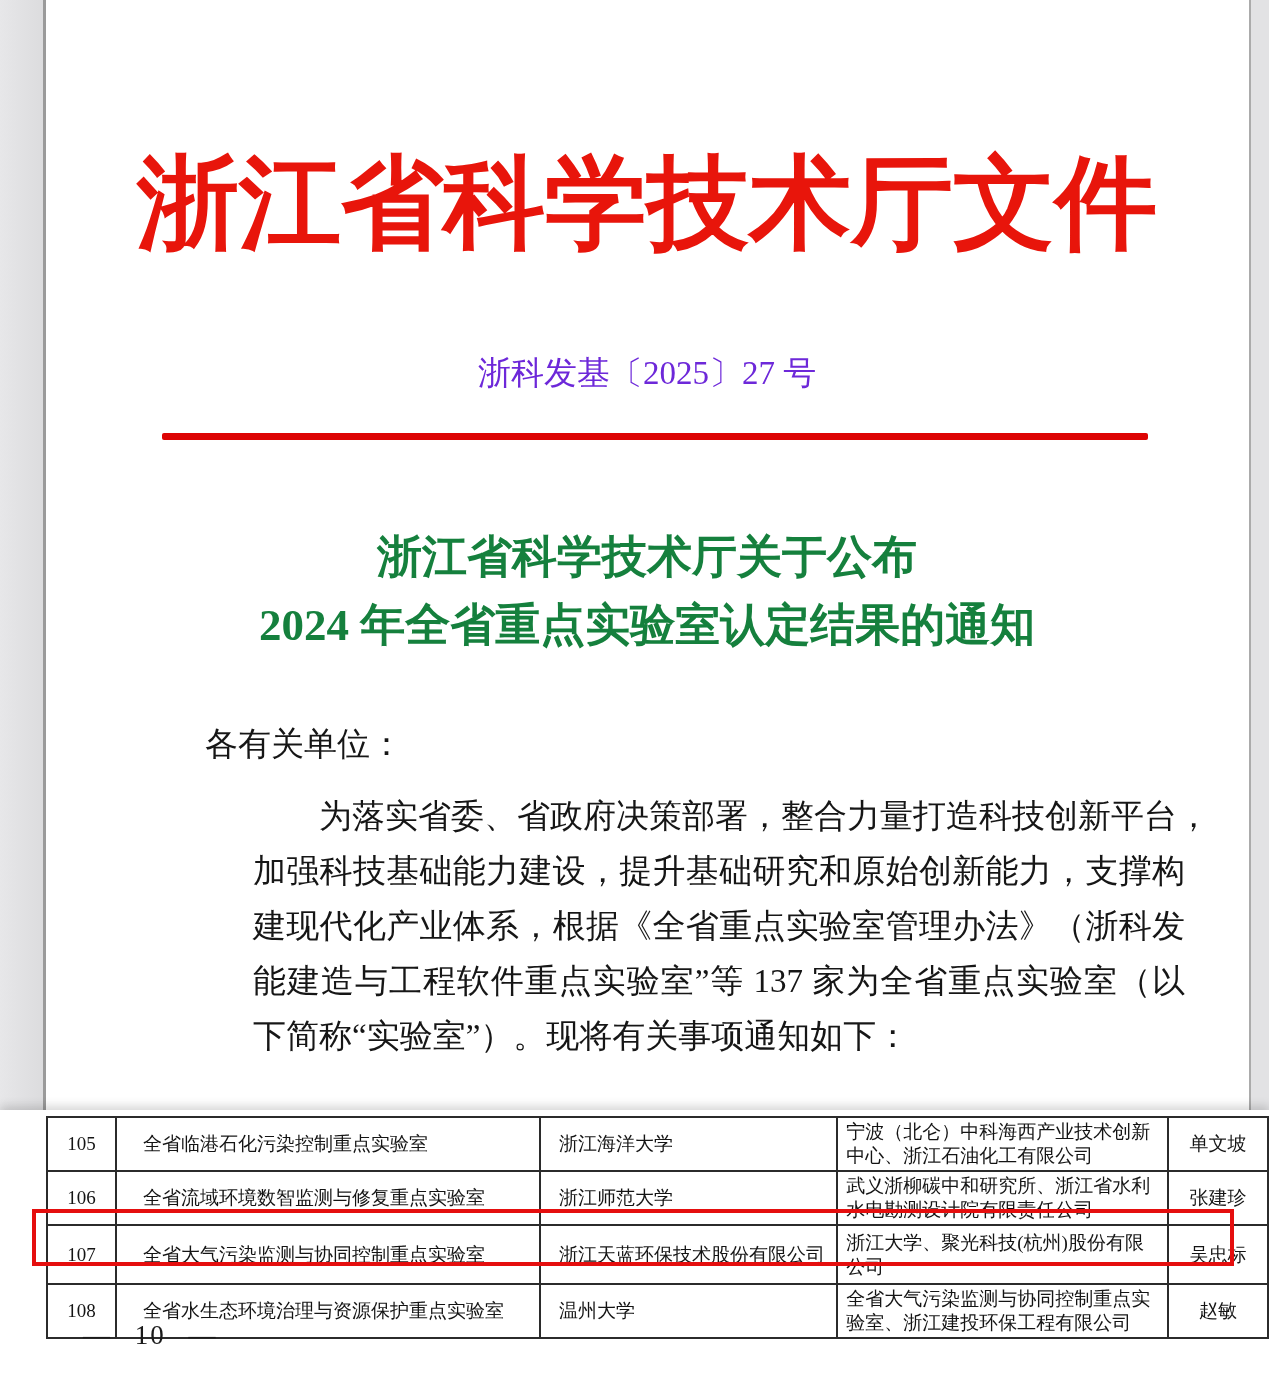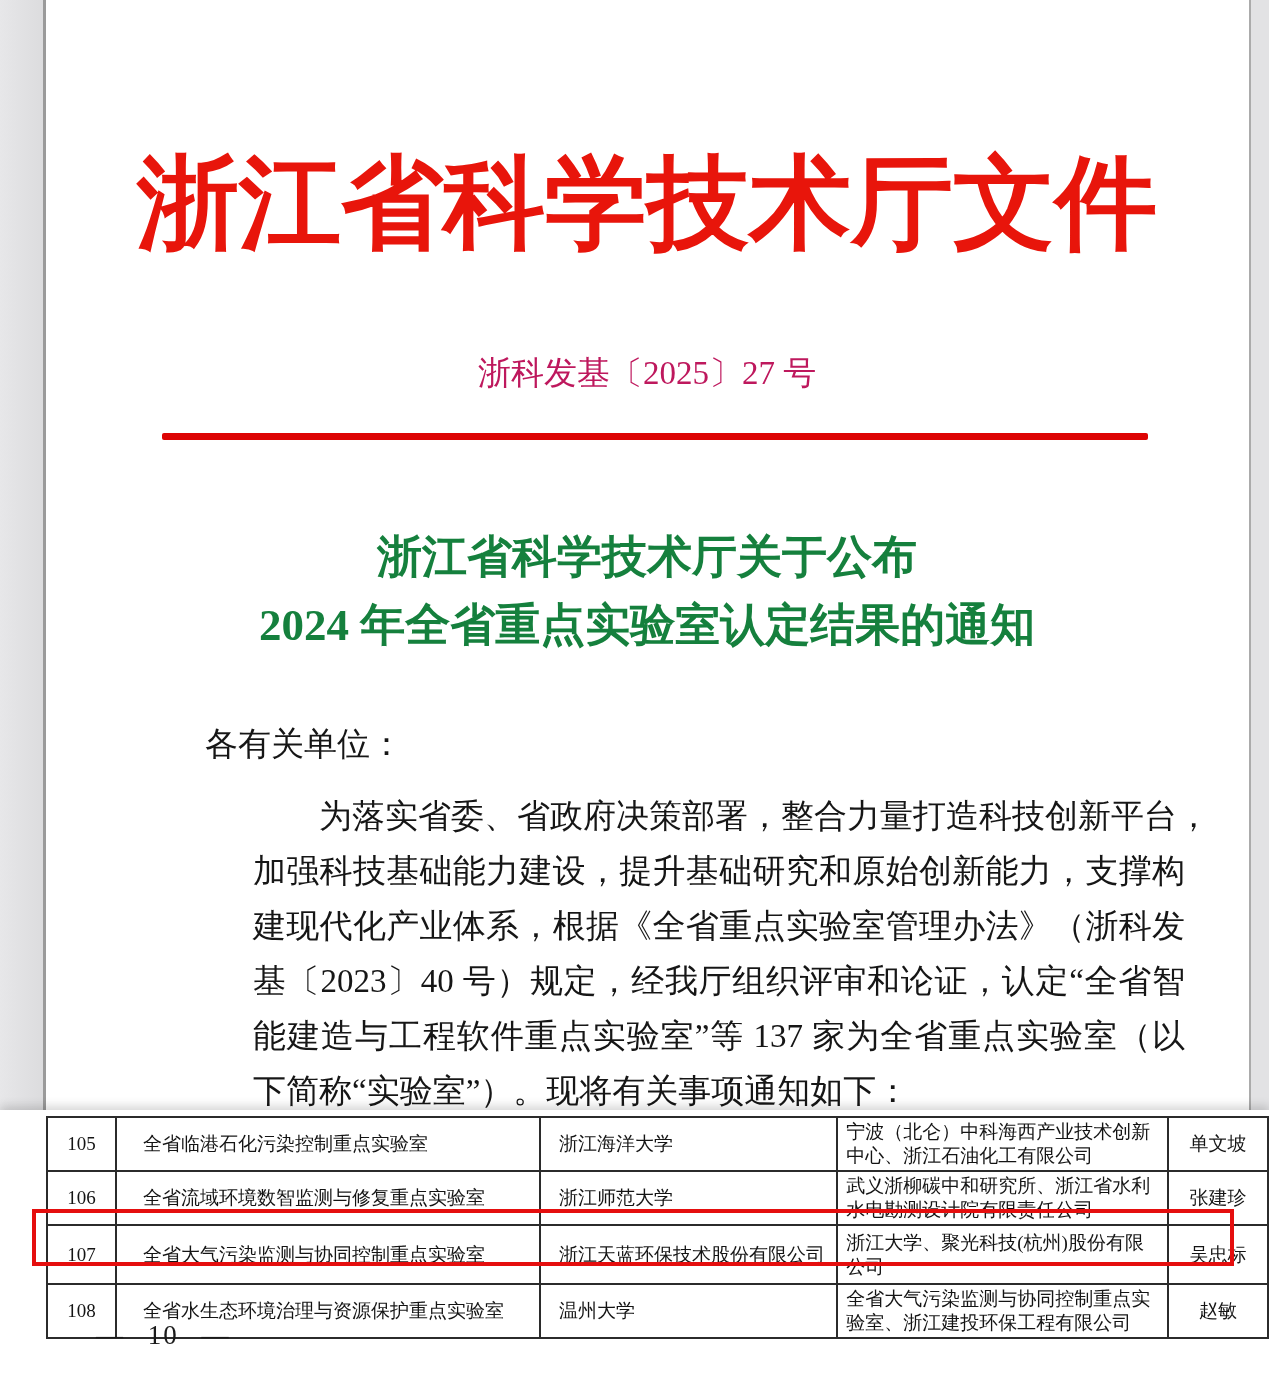--- a/index.html
+++ b/index.html
@@ -18,21 +18,21 @@
   .strip.right{left:1249px;width:20px;border-left:2px solid #ababab;background:#e2e2e4;}
 
   
   .letterhead{
     position:absolute;left:45px;width:1204px;top:134px;
     text-align:center;font-size:102px;line-height:140px;font-weight:bold;
     color:#e8150b;letter-spacing:0px;white-space:nowrap;z-index:2;
   }
   .docnum{
     position:absolute;left:45px;width:1204px;top:352px;
-    text-align:center;font-size:33px;line-height:42px;color:#be185d;z-index:2;
+    text-align:center;font-size:33px;line-height:42px;color:#6d28d9;z-index:2;
   }
   .redline{
     position:absolute;left:162px;top:433px;width:986px;height:7px;
     background:#dd0404;border-radius:2px;z-index:2;
   }
   .ntitle{
     position:absolute;left:45px;width:1204px;text-align:center;
     font-size:45px;line-height:54px;font-weight:bold;color:#15803d;z-index:2;white-space:nowrap;
   }
   .ntitle.l1{top:530px;}
@@ -73,21 +73,21 @@
   tr.r1{height:49px;}
   tr.r2{height:44px;}
   tr.r3{height:59px;}
   tr.r4{height:42px;}
 
   .highlight-box{
     position:absolute;left:32px;top:1209px;width:1202px;height:57px;
     border:4px solid #e50e0e;box-sizing:border-box;z-index:6;pointer-events:none;
   }
   .pageno{
-    position:absolute;left:96px;top:1320px;font-size:27px;color:#1a1a1a;
+    position:absolute;left:83px;top:1320px;font-size:27px;color:#1a1a1a;
     word-spacing:14px;letter-spacing:2px;z-index:4;
   }
 </style>
 </head>
 <body>
 
 <div class="canvas">
 
   <div class="strip left"></div>
   <div class="strip right"></div>
@@ -100,21 +100,20 @@
 
   <div class="ntitle l1">浙江省科学技术厅关于公布</div>
   <div class="ntitle l2">2024 年全省重点实验室认定结果的通知</div>
 
   <div class="salutation">各有关单位：</div>
 
   <div class="bodytext">
     <div class="line indent">为落实省委、省政府决策部署，整合力量打造科技创新平台，</div>
     <div class="line">加强科技基础能力建设，提升基础研究和原始创新能力，支撑构</div>
     <div class="line">建现代化产业体系，根据《全省重点实验室管理办法》（浙科发</div>
-    <div class="line">基〔2023〕40 号）规定，经我厅组织评审和论证，认定“全省智</div>
     <div class="line">能建造与工程软件重点实验室”等 137 家为全省重点实验室（以</div>
     <div class="line last">下简称“实验室”）。现将有关事项通知如下：</div>
   </div>
 
   <div class="lower">
     <table class="doc-table">
       <tbody>
           <tr class="r1">
         <td class="c-no">105</td>
         <td class="c-lab">全省临港石化污染控制重点实验室</td>

